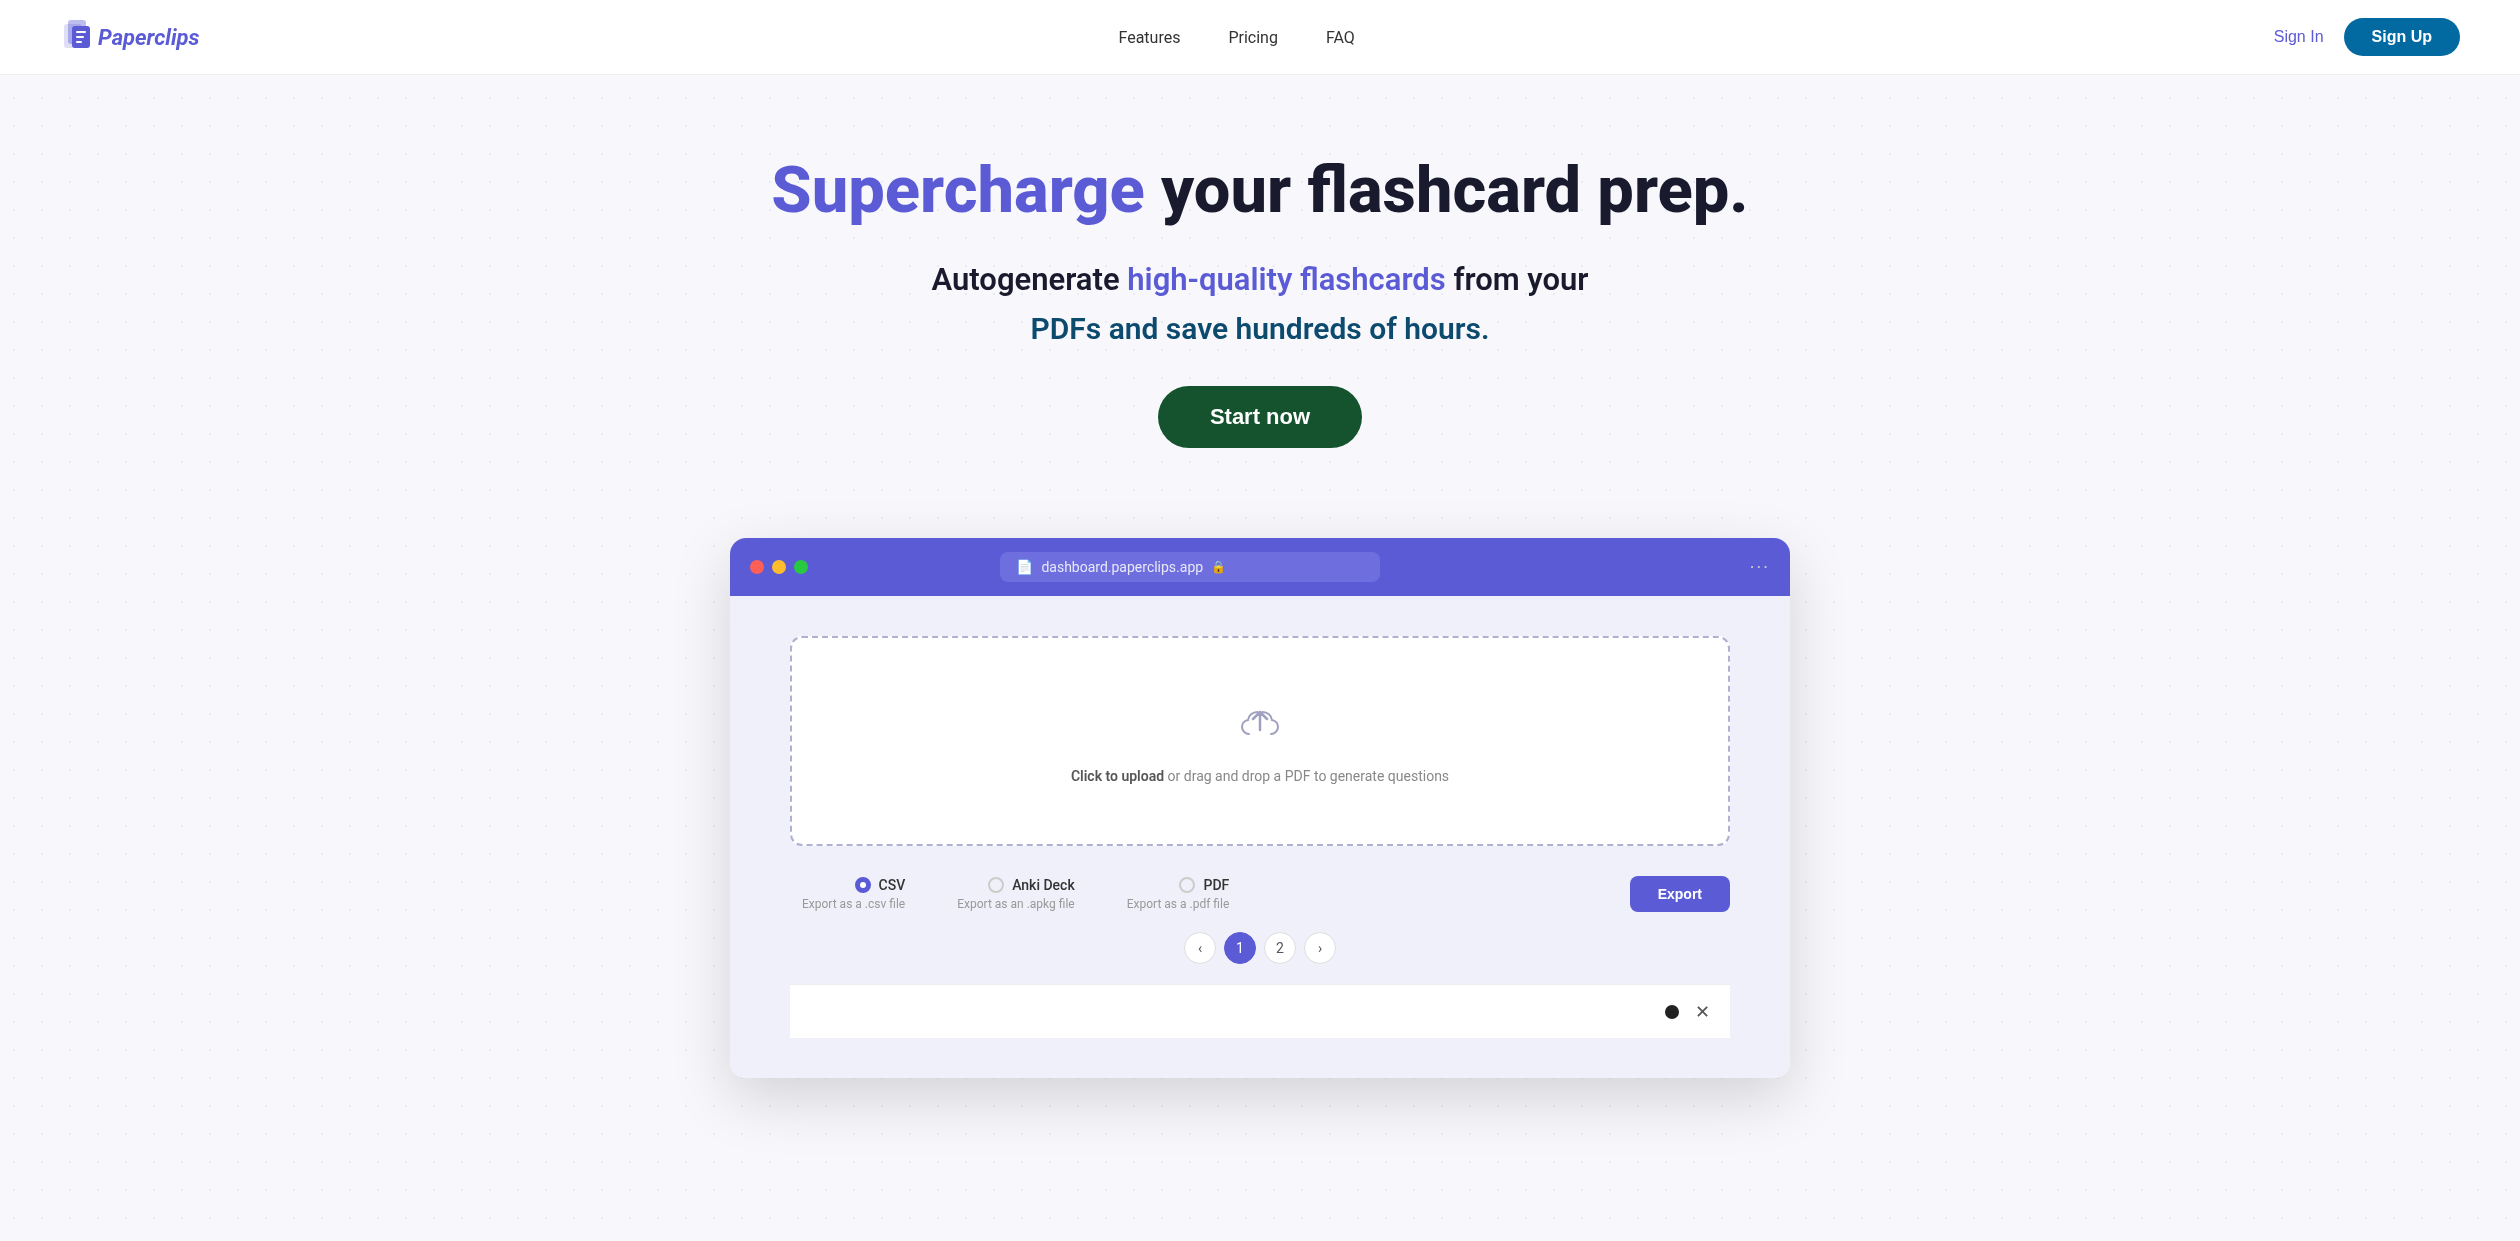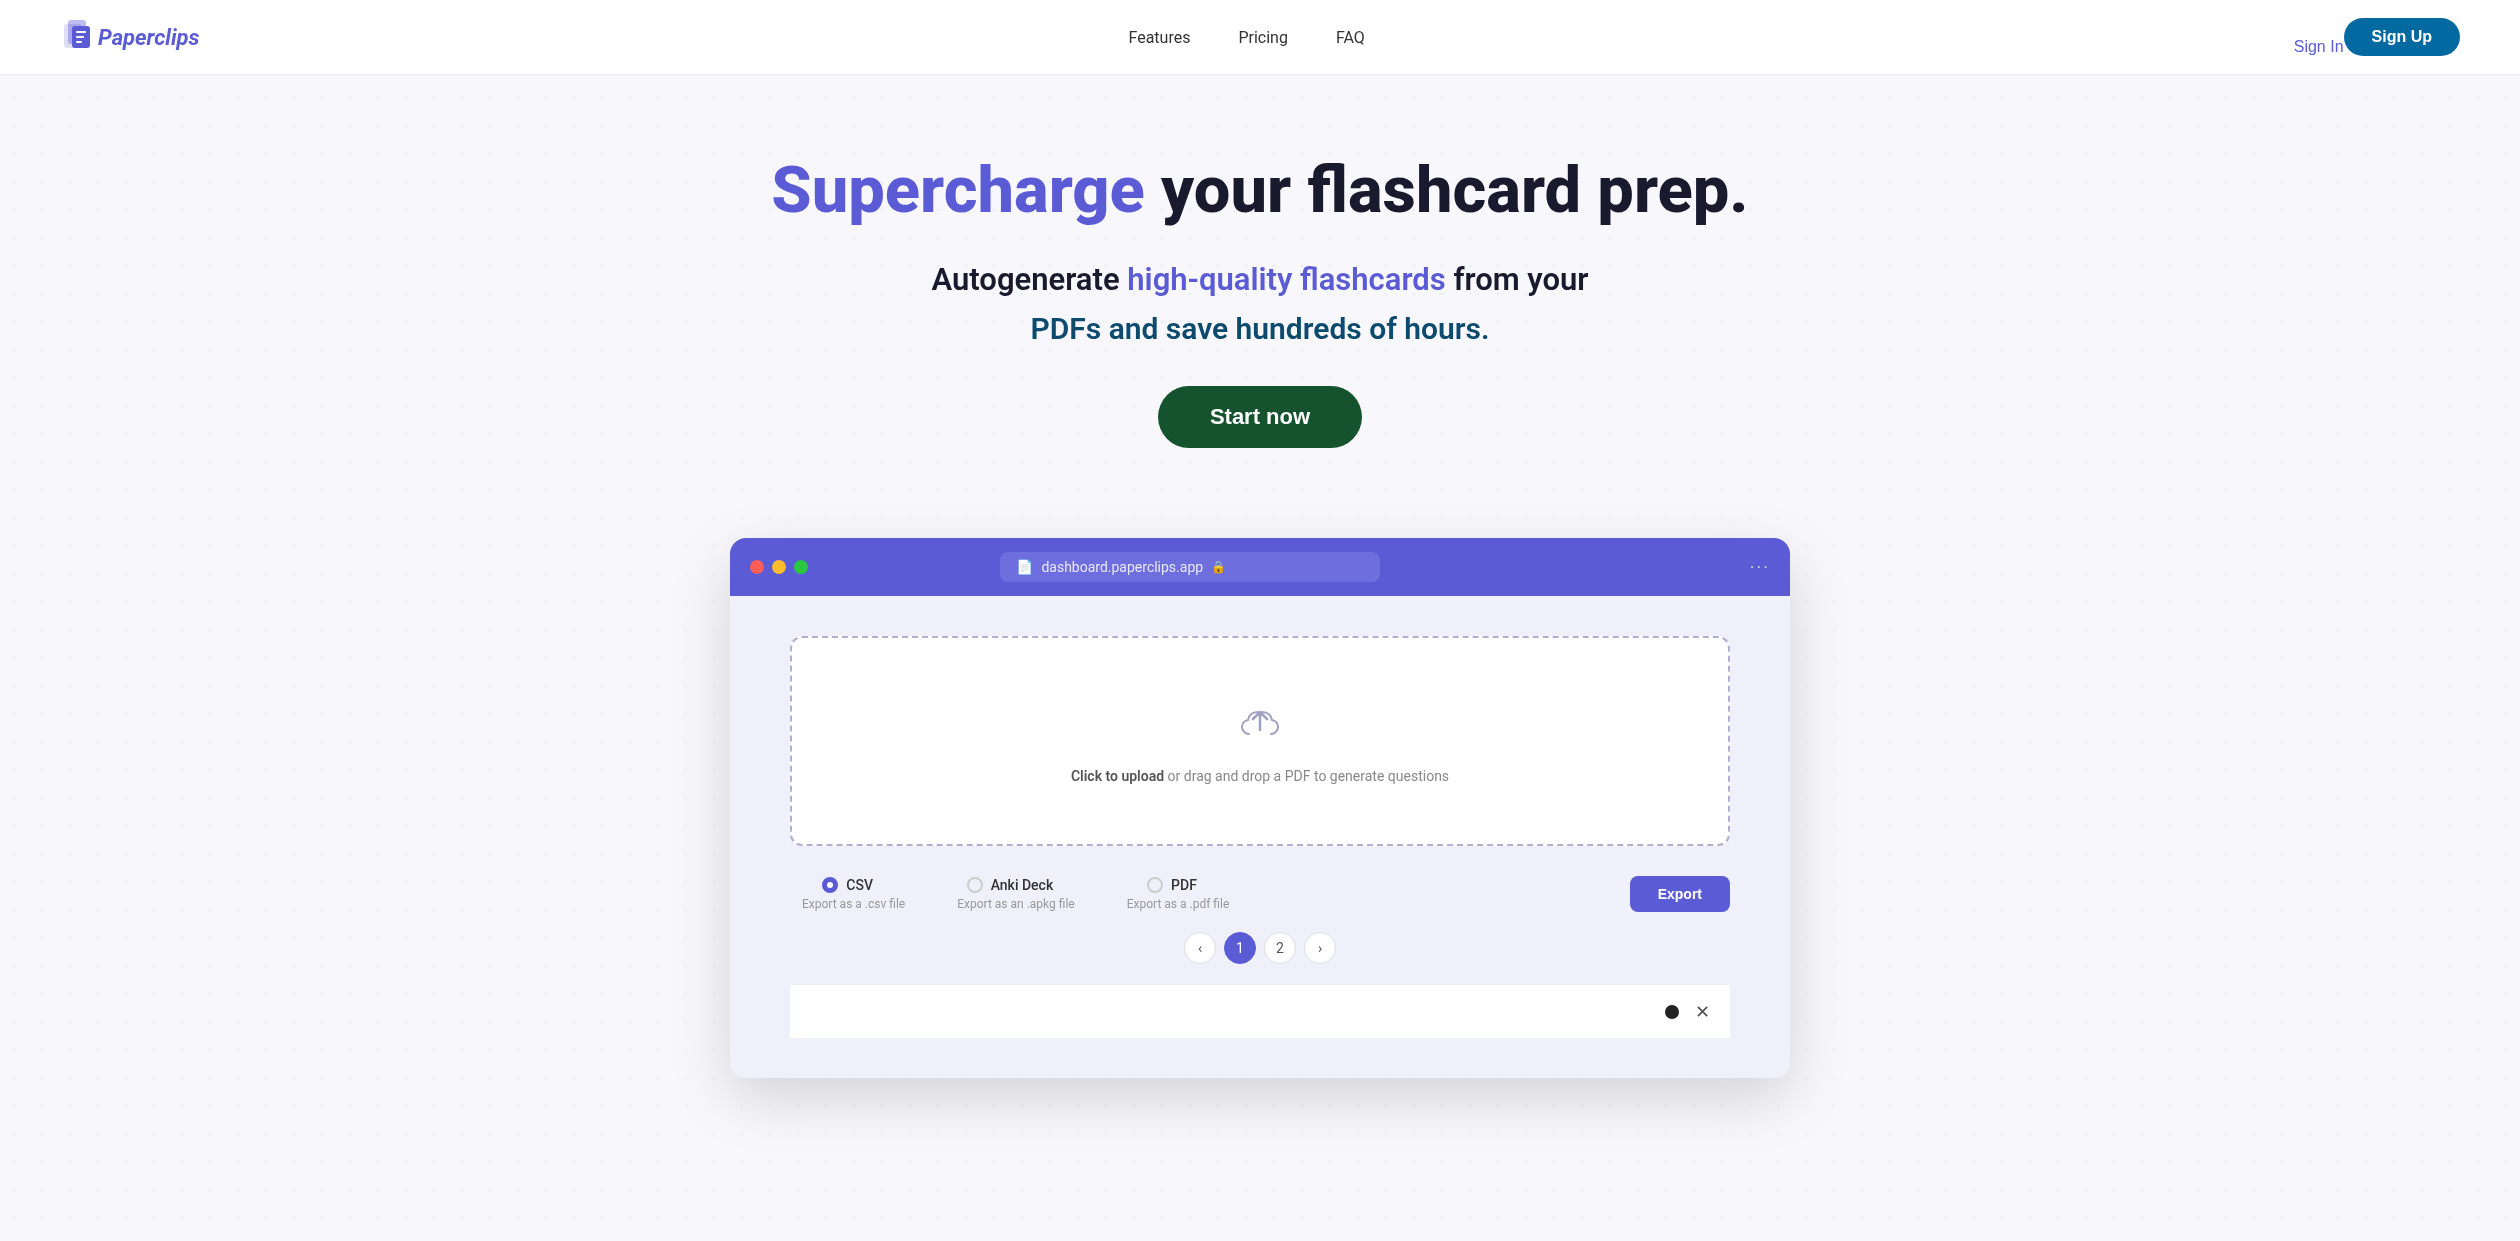--- a/index.html
+++ b/index.html
@@ -55,21 +55,22 @@
 
     .nav-link {
       font-size: 16px;
       color: #333;
       cursor: pointer;
       text-decoration: none;
     }
 
     .nav-actions {
       display: flex;
-      align-items: flex-end;
+      align-items: center;
+      gap: 20px;
     }
 
     .btn-sign-in {
       font-size: 16px;
       color: #5b5bd6;
       cursor: pointer;
       background: none;
       border: none;
       font-weight: 500;
     }
@@ -239,21 +240,21 @@
     .export-row {
       display: flex;
       align-items: center;
       gap: 40px;
       margin-bottom: 20px;
     }
 
     .export-option {
       display: flex;
       flex-direction: column;
-      align-items: center;
+      align-items: flex-end;
       gap: 4px;
     }
 
     .export-option-label {
       display: flex;
       align-items: center;
       gap: 8px;
       font-size: 14px;
       font-weight: 500;
       color: #333;

